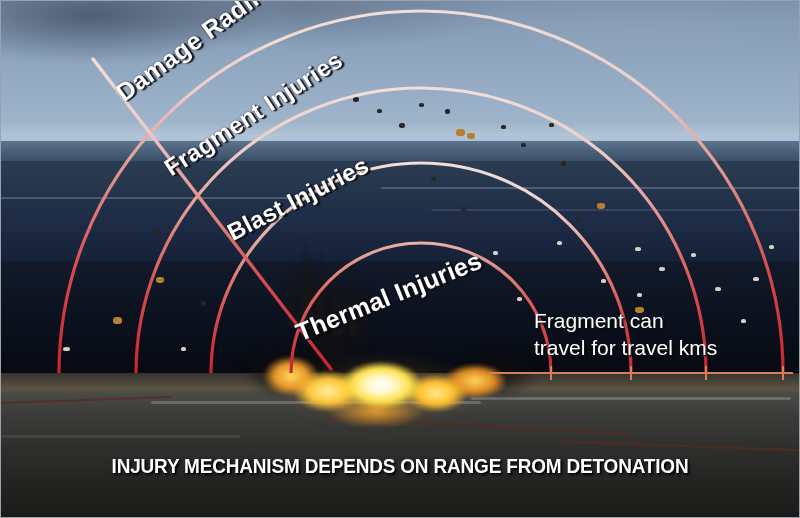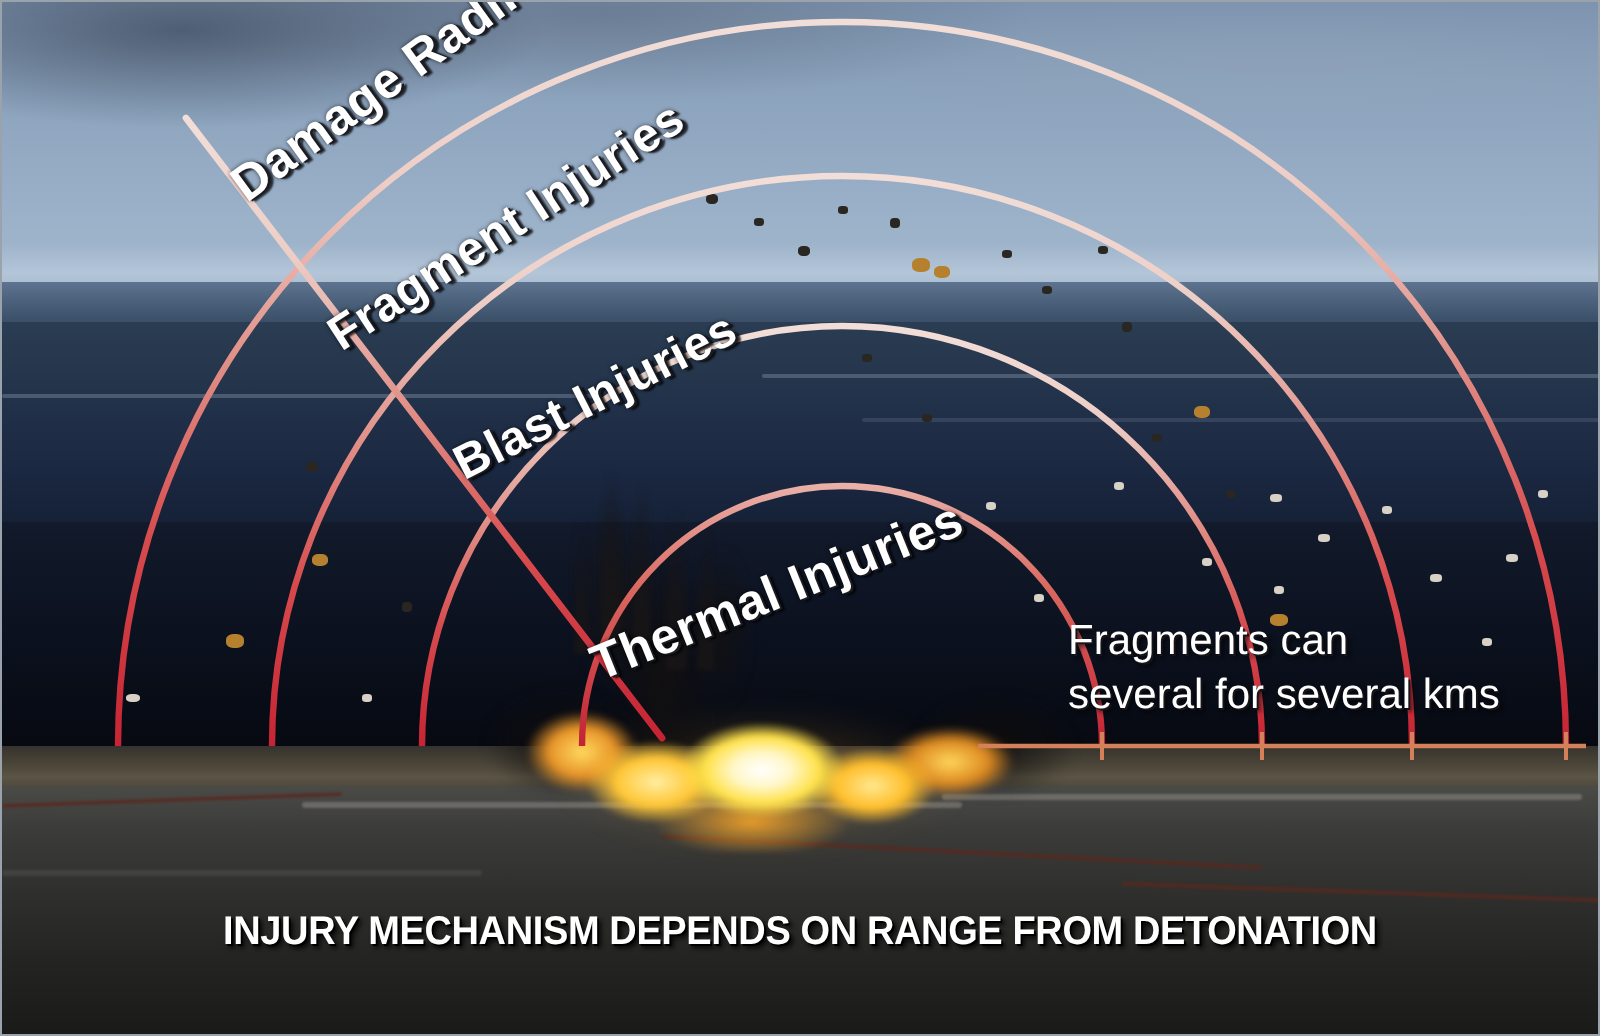--- a/index.html
+++ b/index.html
@@ -323,19 +323,19 @@
     <line x1="705" y1="365" x2="705" y2="379" stroke="#d4805a" stroke-width="2"></line>
     <line x1="782" y1="365" x2="782" y2="379" stroke="#d4805a" stroke-width="2"></line>
   </svg>
 
   <div class="arc-label" id="lbl-damage">Damage Radii</div>
   <div class="arc-label" id="lbl-fragment">Fragment Injuries</div>
   <div class="arc-label" id="lbl-blast">Blast Injuries</div>
   <div class="arc-label" id="lbl-thermal">Thermal Injuries</div>
 
   <div class="side-note">
-    <div>Fragments can</div>
-    <div>several for several kms</div>
+    <div>Fragment can</div>
+    <div>travel for travel kms</div>
   </div>
 
   <div class="caption">INJURY MECHANISM DEPENDS ON RANGE FROM DETONATION</div>
 
 </div>
 
 </body></html>

